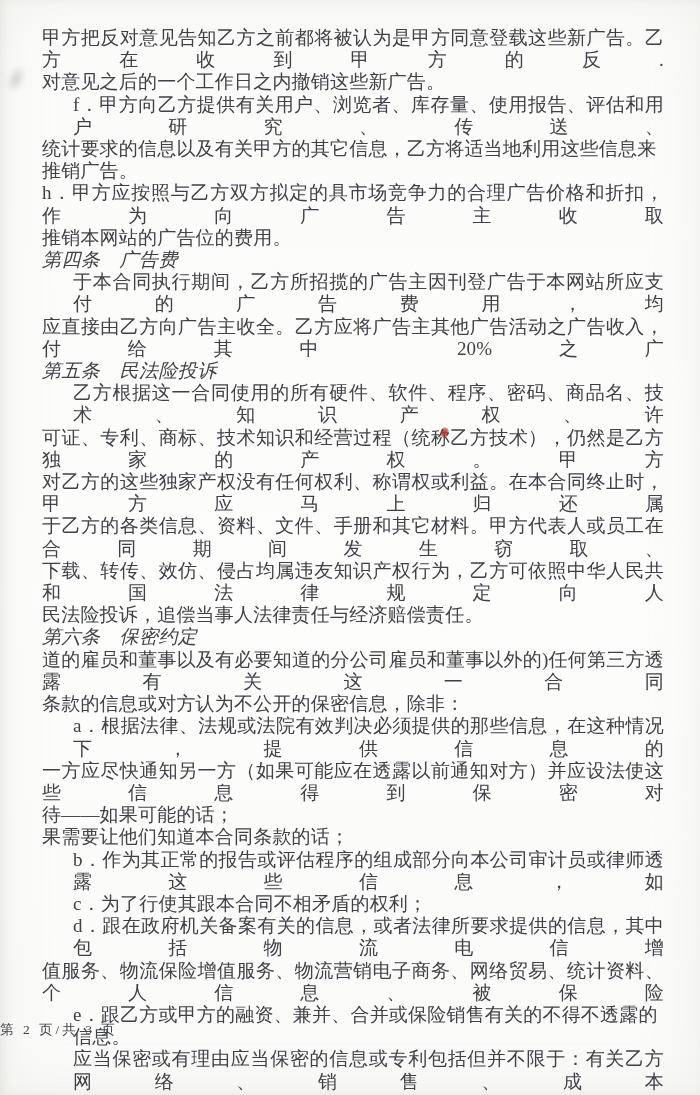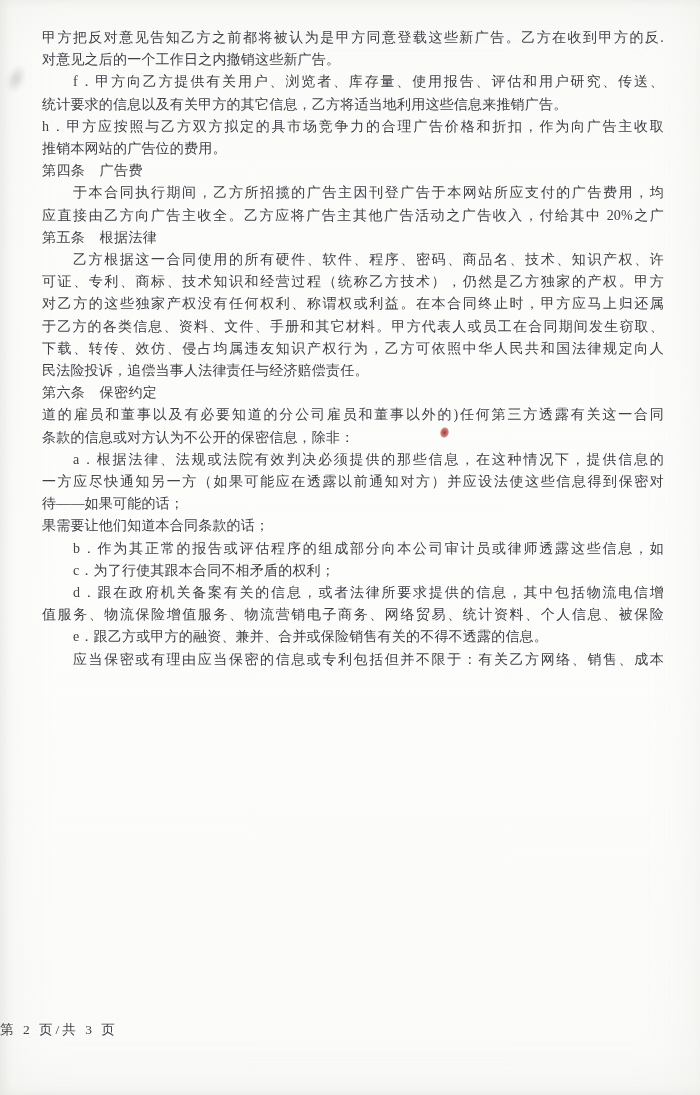--- a/index.html
+++ b/index.html
@@ -15,29 +15,29 @@
     background:linear-gradient(180deg,#fbfbf9 0%,#fdfdfc 55%,#fafaf8 100%);
     box-shadow:inset 0 0 55px rgba(185,185,180,0.16), inset 4px 0 10px rgba(175,175,170,0.18);
     color:var(--ink,#3f4147);
   }
   .textblock{
     position:absolute;
     left:42px;top:27px;
     width:622px;
   }
   .line{
-    font-size:14px;
+    font-size:19px;
     line-height:22.2px;
     letter-spacing:0.2px;
     white-space:normal;
     color:var(--ink,#3f4147);
   }
   .line.ind{padding-left:31px;}
   .line.full{text-align:justify;text-align-last:justify;}
-  .line.head{letter-spacing:0.4px;}
+  .line.head{letter-spacing:0.4px;font-style:italic;}
   .footer{
     position:absolute;
     left:0;right:0;
     top:1021px;
     text-align:left;
     font-size:13.5px;
     letter-spacing:3px;
     color:var(--ink,#3f4147);
   }
   
@@ -65,21 +65,21 @@
   <div class="textblock">
       <div class="line full">甲方把反对意见告知乙方之前都将被认为是甲方同意登载这些新广告。乙方在收到甲方的反.</div>
       <div class="line">对意见之后的一个工作日之内撤销这些新广告。</div>
       <div class="line ind full">f．甲方向乙方提供有关用户、浏览者、库存量、使用报告、评估和用户研究、传送、</div>
       <div class="line">统计要求的信息以及有关甲方的其它信息，乙方将适当地利用这些信息来推销广告。</div>
       <div class="line full">h．甲方应按照与乙方双方拟定的具市场竞争力的合理广告价格和折扣，作为向广告主收取</div>
       <div class="line">推销本网站的广告位的费用。</div>
       <div class="line head">第四条　广告费</div>
       <div class="line ind full">于本合同执行期间，乙方所招揽的广告主因刊登广告于本网站所应支付的广告费用，均</div>
       <div class="line full">应直接由乙方向广告主收全。乙方应将广告主其他广告活动之广告收入，付给其中 20%之广</div>
-      <div class="line head">第五条　根据法律</div>
+      <div class="line head">第五条　民法险投诉</div>
       <div class="line ind full">乙方根据这一合同使用的所有硬件、软件、程序、密码、商品名、技术、知识产权、许</div>
       <div class="line full">可证、专利、商标、技术知识和经营过程（统称乙方技术），仍然是乙方独家的产权。甲方</div>
       <div class="line full">对乙方的这些独家产权没有任何权利、称谓权或利益。在本合同终止时，甲方应马上归还属</div>
       <div class="line full">于乙方的各类信息、资料、文件、手册和其它材料。甲方代表人或员工在合同期间发生窃取、</div>
       <div class="line full">下载、转传、效仿、侵占均属违友知识产权行为，乙方可依照中华人民共和国法律规定向人</div>
       <div class="line">民法险投诉，追偿当事人法律责任与经济赔偿责任。</div>
       <div class="line head">第六条　保密约定</div>
       <div class="line full">道的雇员和董事以及有必要知道的分公司雇员和董事以外的)任何第三方透露有关这一合同</div>
       <div class="line">条款的信息或对方认为不公开的保密信息，除非：</div>
       <div class="line ind full">a．根据法律、法规或法院有效判决必须提供的那些信息，在这种情况下，提供信息的</div>

